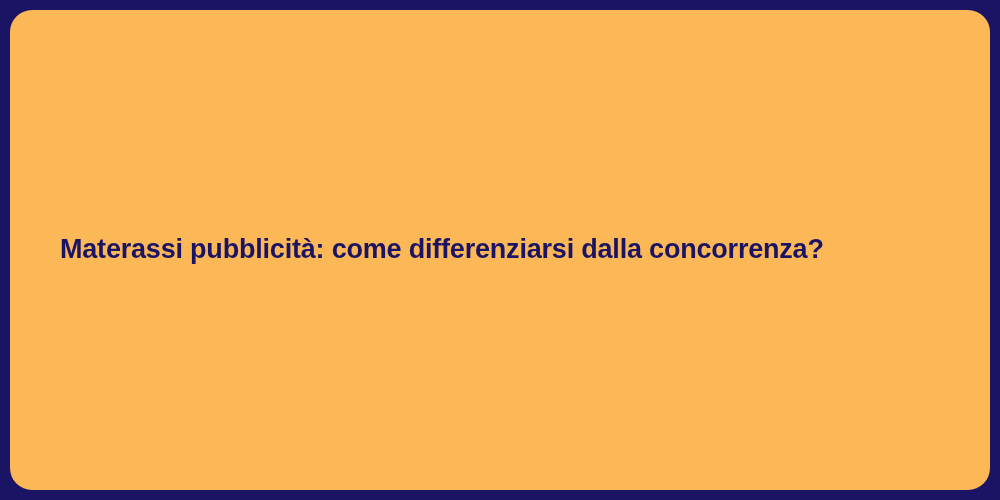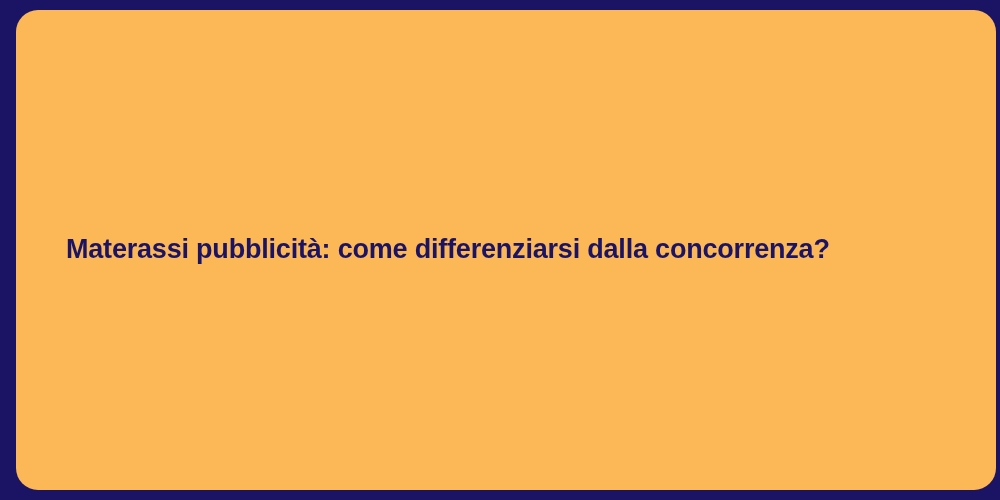--- a/index.html
+++ b/index.html
@@ -22,21 +22,20 @@
   }
   .banner-inner {
     box-sizing: border-box;
     width: 100%;
     height: 100%;
     background: #fcb857;
     border-radius: 22px;
     display: flex;
     align-items: center;
     justify-content: flex-start;
-    margin-left: 6px;
   }
   .headline {
     margin: 0;
     padding: 0 50px 0 50px;
     color: #1b1464;
     font-family: "Liberation Sans", sans-serif;
     font-weight: bold;
     font-size: 27px;
     line-height: 1.3;
     letter-spacing: -0.2px;

